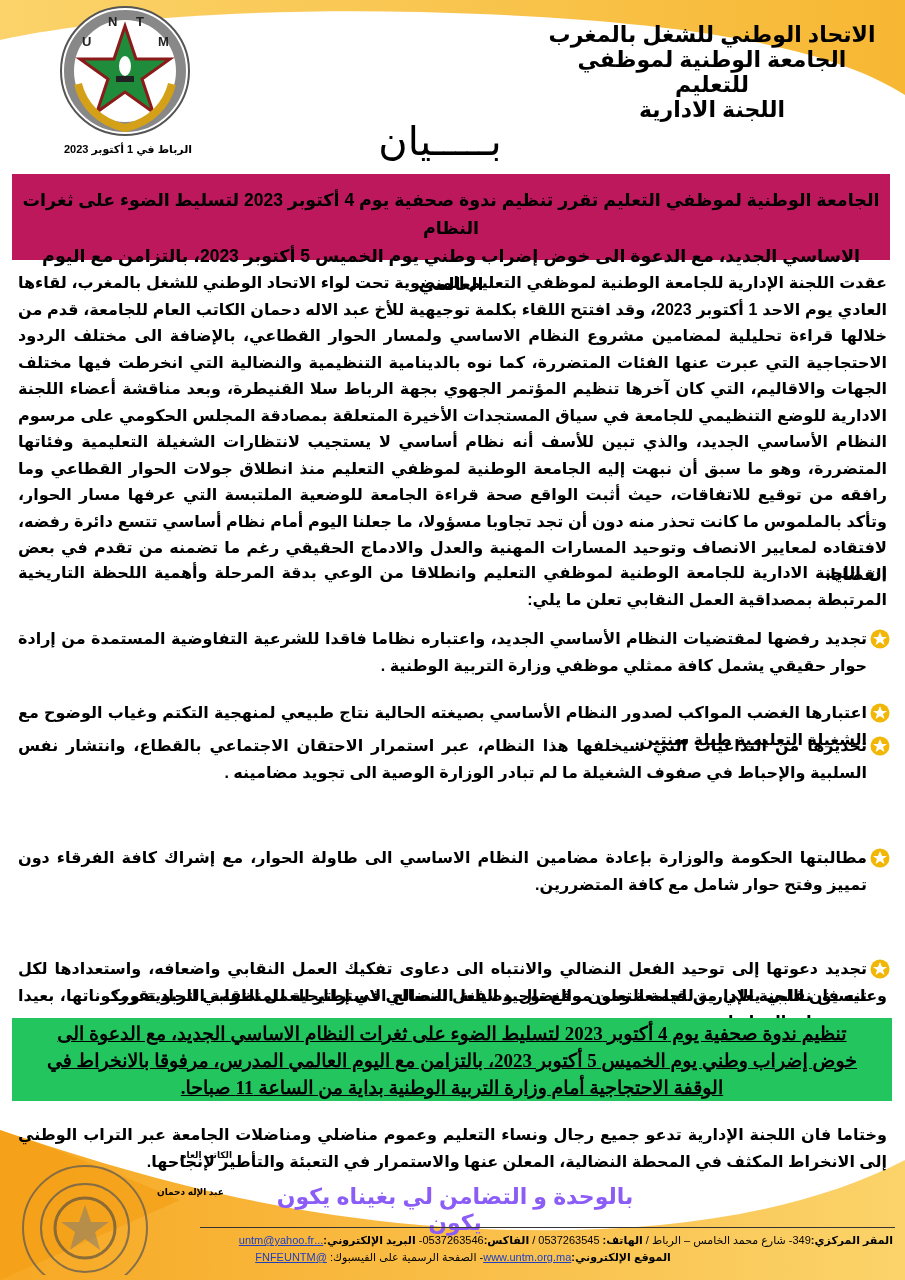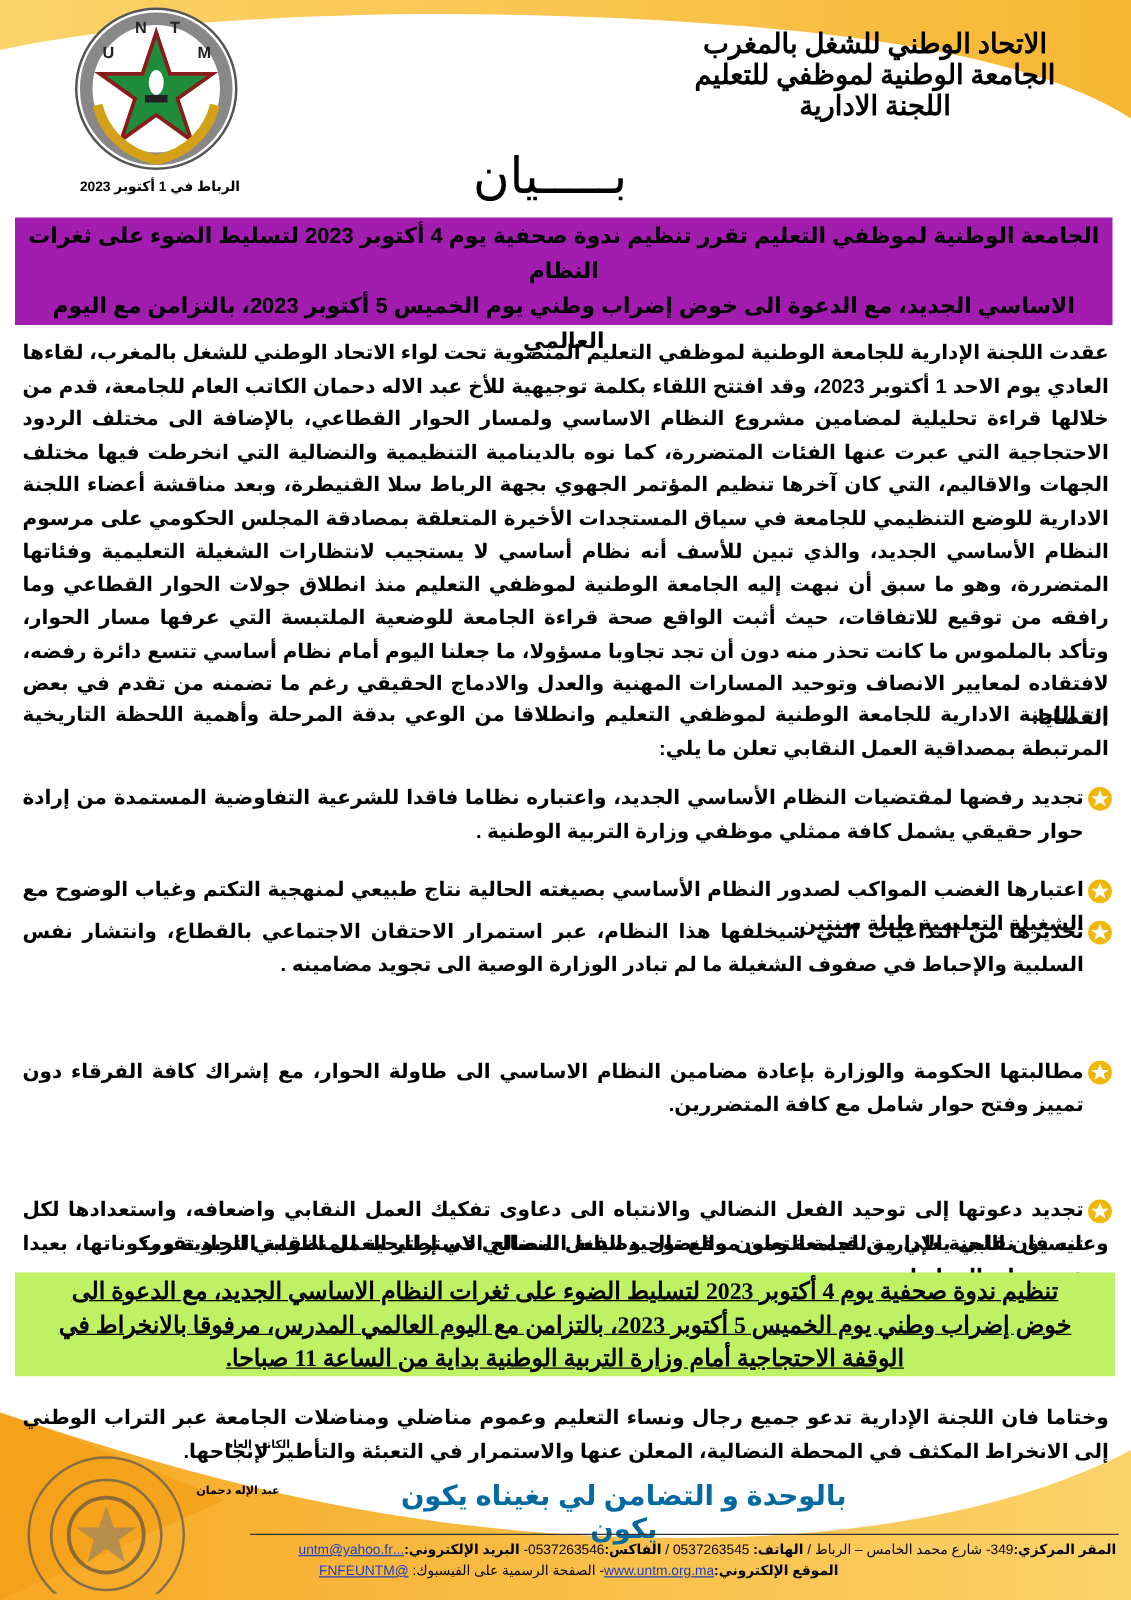--- a/index.html
+++ b/index.html
@@ -10,55 +10,55 @@
       color: #000;
     }
     .top-wave { position: absolute; left: 0; top: 0; width: 905px; height: 110px; z-index: 0; }
     .bottom-wave { position: absolute; left: 0; top: 1100px; width: 905px; height: 180px; z-index: 0; }
     .layer { position: absolute; z-index: 2; }
     .rtl { direction: rtl; }
 
     .logo { left: 58px; top: 4px; width: 134px; height: 134px; }
     .date { left: 58px; top: 143px; width: 140px; font-size: 11px; font-weight: bold; text-align: center; }
 
-    .org-header { right: 40px; top: 22px; width: 330px; text-align: center; font-weight: bold; font-size: 22px; line-height: 25px; font-family: Liberation Serif, serif; }
+    .org-header { right: 28px; top: 22px; width: 330px; text-align: center; font-weight: bold; font-size: 22px; line-height: 25px; }
     .doc-title { left: 360px; top: 118px; width: 160px; text-align: center; font-size: 40px; font-weight: normal; }
 
     .highlight-box {
       left: 12px; top: 174px; width: 878px; height: 86px;
-      background: #a21caf; font-weight: bold; font-size: 17.5px; line-height: 28px; text-align: center;
-      padding-top: 0; box-sizing: border-box;
+      background: #be185d; font-weight: bold; font-size: 17.5px; line-height: 28px; text-align: center;
+      padding-top: 12px; box-sizing: border-box;
     }
 
     .body-text { left: 18px; right: 18px; font-weight: bold; font-size: 16px; line-height: 26.5px; text-align: justify; }
     .p1 { top: 270px; }
     .p2 { top: 560px; }
 
     .bullet { left: 18px; right: 14px; font-weight: bold; font-size: 16px; line-height: 26.5px; display: flex; }
     .bullet .star-icon { flex: 0 0 22px; width: 20px; height: 20px; margin-top: 3px; margin-left: 2px; }
     .bullet .txt { flex: 1; text-align: justify; }
 
     .b1 { top: 626px; }
     .b2 { top: 700px; }
     .b3 { top: 733px; }
     .b4 { top: 845px; }
     .b5 { top: 956px; }
     .p3 { top: 983px; }
 
     .decision-box {
       left: 12px; top: 1018px; width: 880px; height: 83px;
-      background: #bef264; font-weight: bold; font-family: "Liberation Serif", serif;
+      background: #22c55e; font-weight: bold; font-family: "Liberation Serif", serif;
       font-size: 19px; line-height: 27px; text-align: center; text-decoration: underline;
       padding-top: 2px; box-sizing: border-box;
     }
 
     .p4 { top: 1122px; }
     .sig-title { left: 180px; top: 1150px; font-size: 9px; font-weight: bold; }
     .sig-name { left: 157px; top: 1187px; font-size: 9px; font-weight: bold; }
-    .slogan { left: 270px; top: 1184px; width: 370px; text-align: center; color: #0369a1; font-weight: bold; font-size: 22px; margin-left: 44px; }
+    .slogan { left: 270px; top: 1184px; width: 370px; text-align: center; color: #8b5cf6; font-weight: bold; font-size: 22px; }
 
     .stamp { left: 5px; top: 1150px; width: 160px; height: 125px; z-index: 3; }
 
     .footer-line { left: 200px; top: 1227px; width: 695px; height: 1px; background: #333; }
     .footer { right: 12px; top: 1232px; width: 820px; text-align: right; font-size: 11px; line-height: 17px; }
     .footer b { font-weight: bold; }
     .footer a { color: #1f3fbf; text-decoration: underline; }
     .footer .row2 { text-align: center; padding-right: 40px; }
   </style>
 </head>

